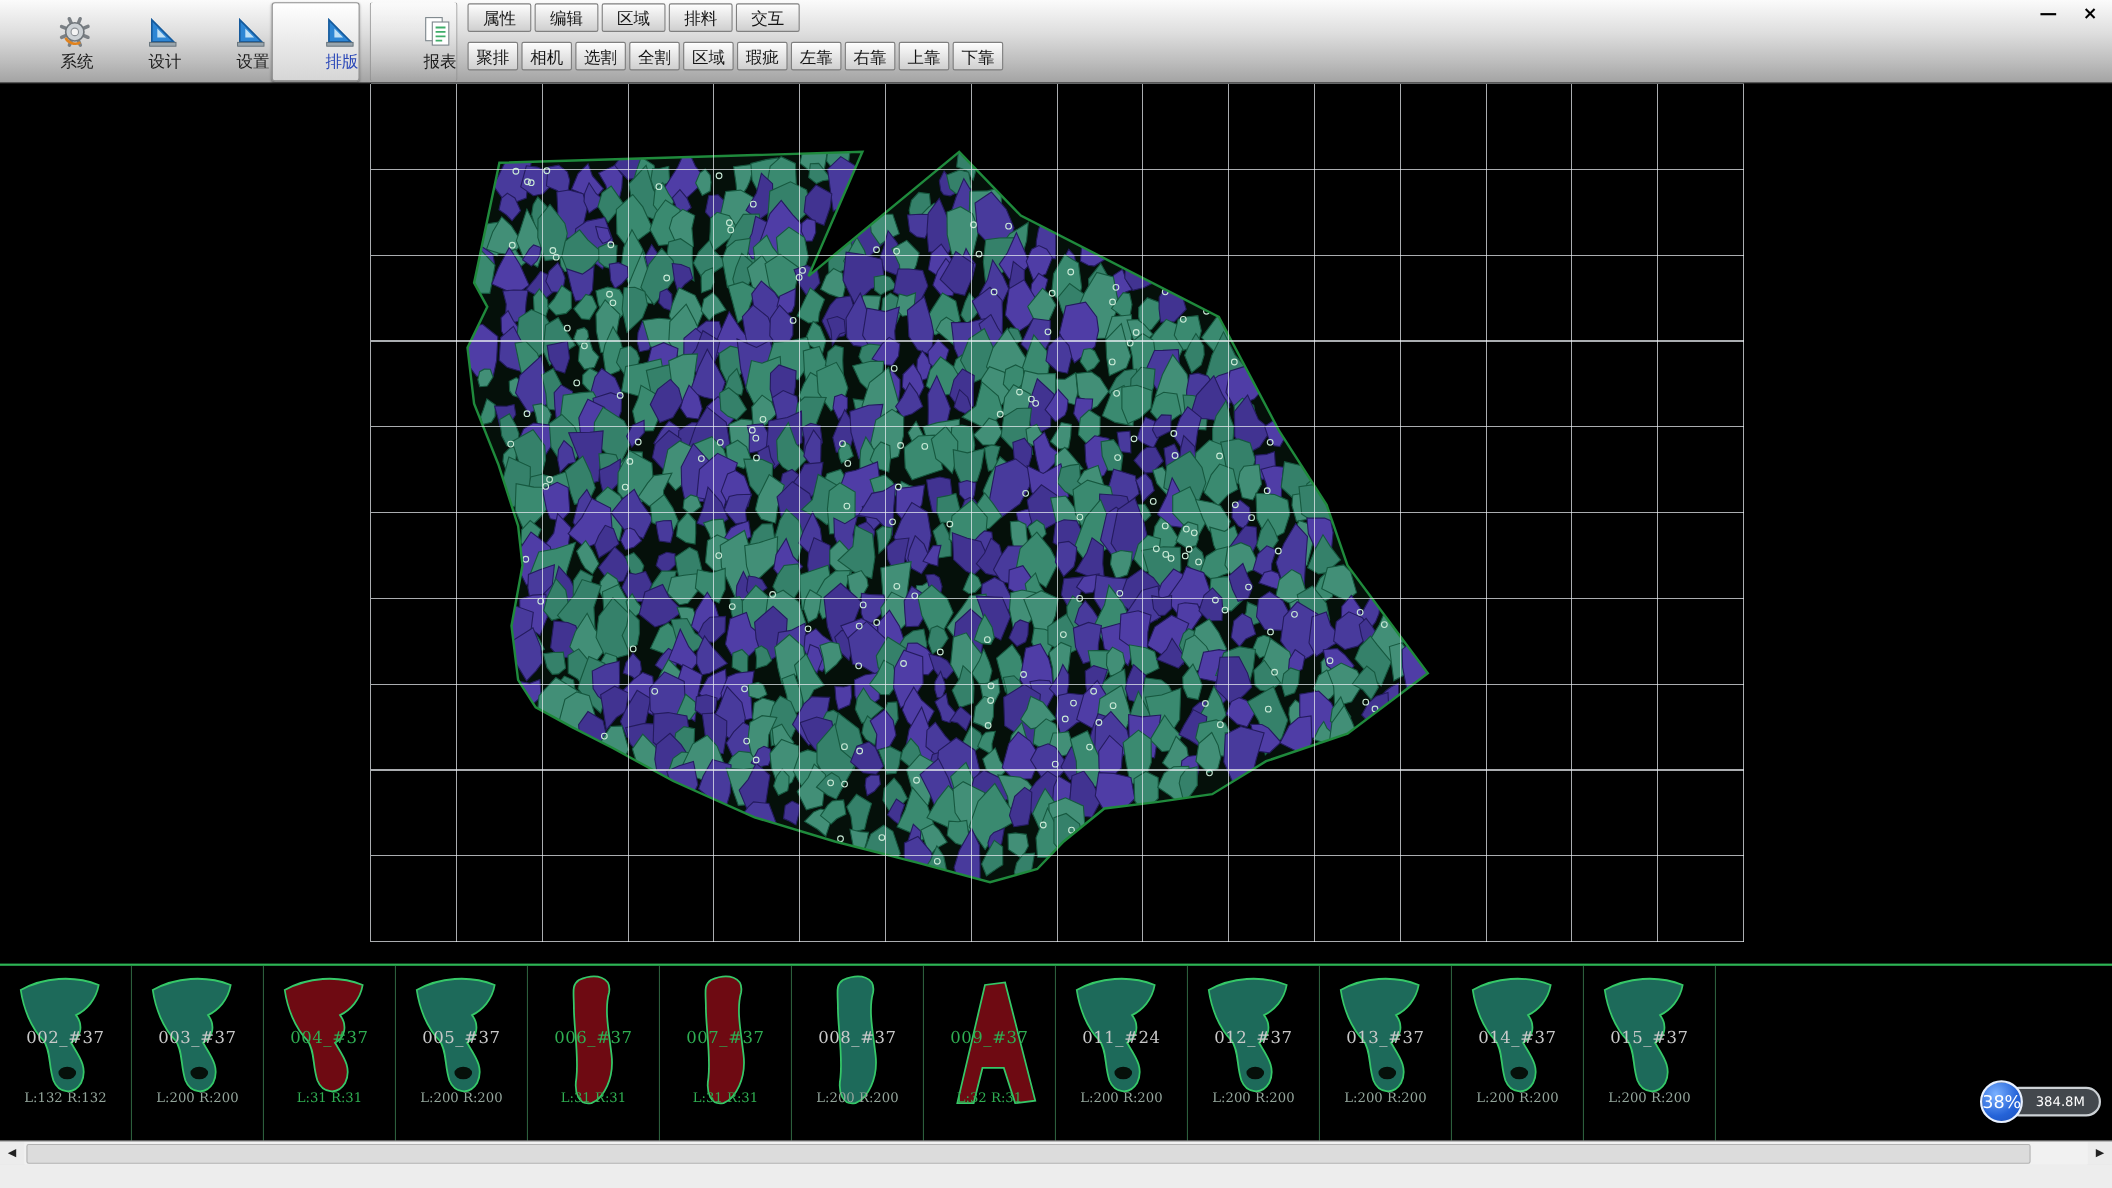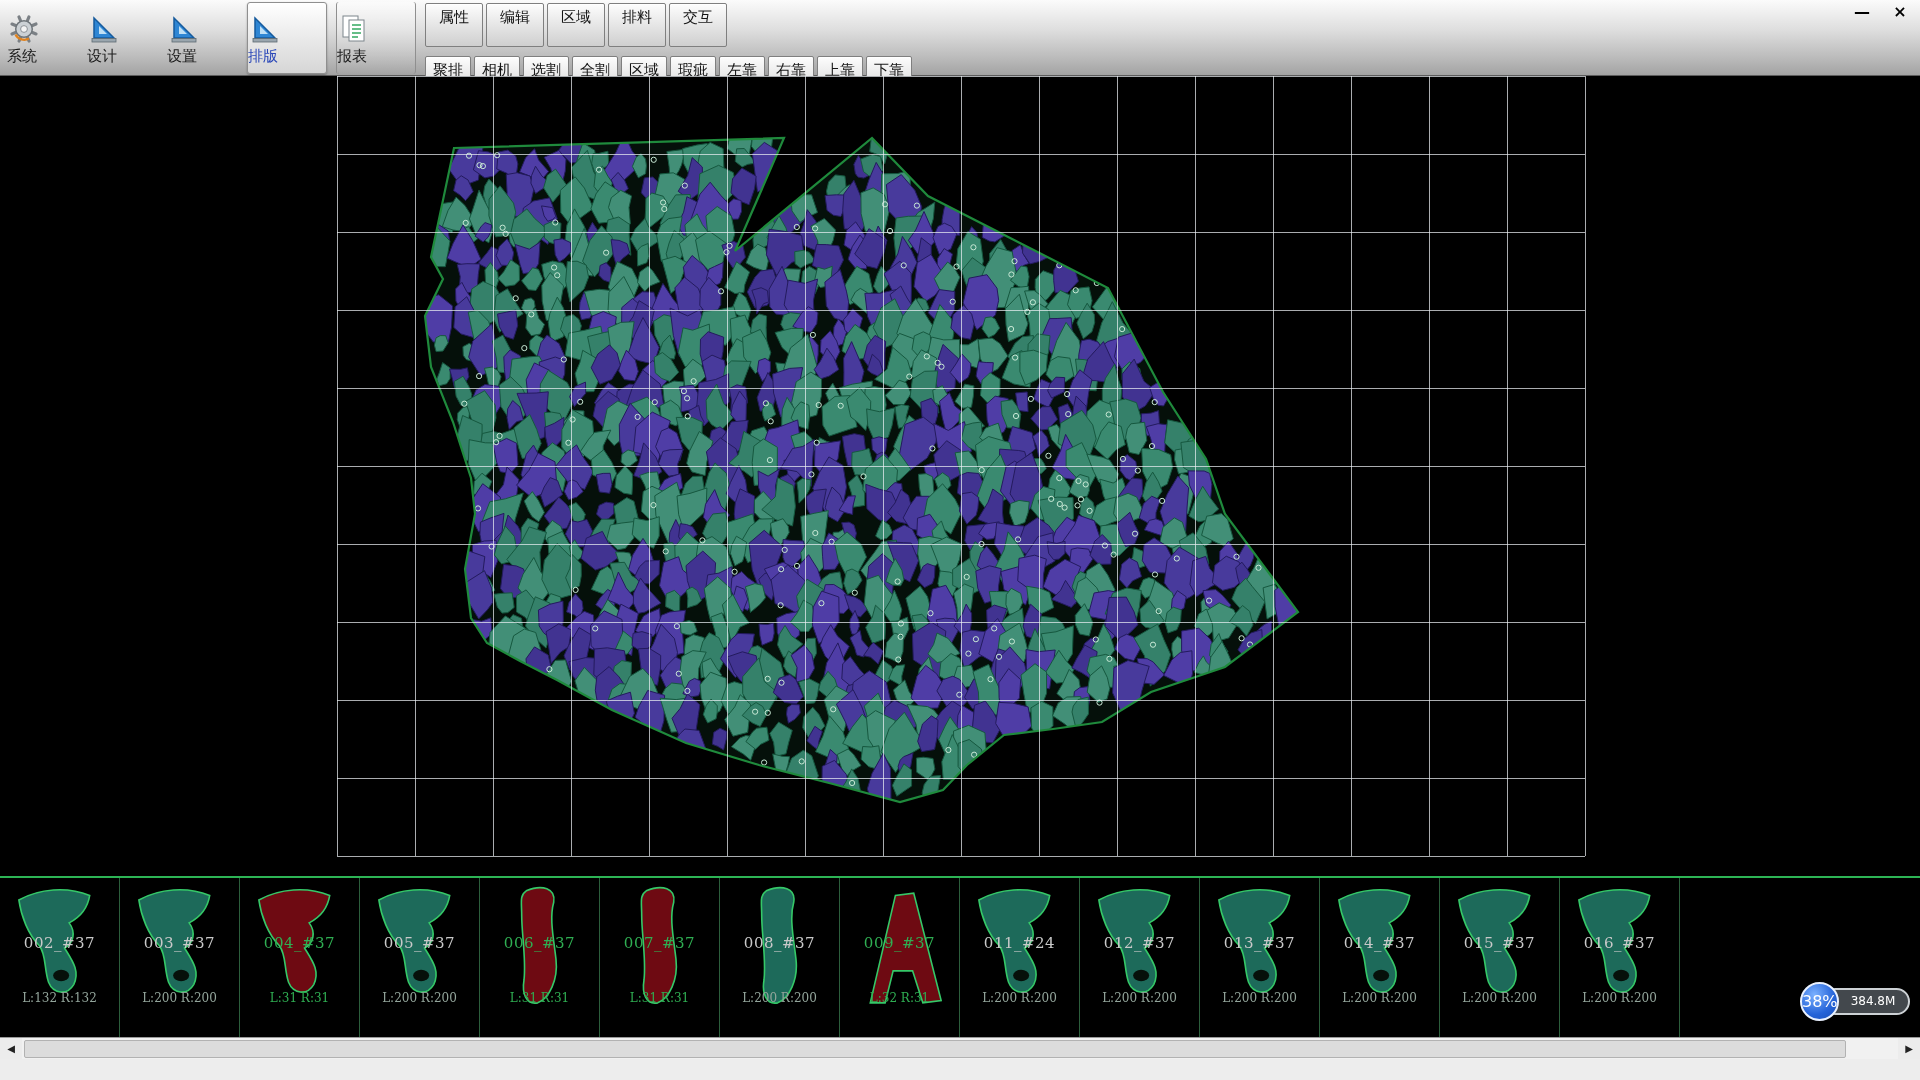--- a/index.html
+++ b/index.html
@@ -4,35 +4,35 @@
 <style>
   html,body{margin:0;padding:0;background:#000;}
   body{width:1920px;height:1080px;overflow:hidden;position:relative;
        font-family:"DejaVu Sans",sans-serif;}
 
   
   .ribbon{position:absolute;left:0;top:0;width:1920px;height:76px;
     background:linear-gradient(180deg,#fbfbfb 0%,#dedede 40%,#bdbdbd 75%,#a3a3a3 100%);
     border-bottom:1px solid #5c5c5c;box-sizing:border-box;}
   .app-tabs{position:absolute;left:6px;top:0;height:76px;display:flex;align-items:stretch;}
-  .app-tab{width:78px;display:flex;flex-direction:column;align-items:flex-start;justify-content:center;
+  .app-tab{width:78px;display:flex;flex-direction:column;align-items:flex-end;justify-content:center;
     gap:2px;margin:2px 1px;border-radius:3px;cursor:default;}
   .app-tab.active{background:linear-gradient(180deg,#ffffff,#e6e6e6 60%,#d6d6d6);
     border:1px solid #8f8f8f;box-shadow:0 1px 2px rgba(0,0,0,.3);}
   .app-tab.sep{border-left:1px solid #8f8f8f;border-right:1px solid #8f8f8f;margin-left:8px;
     background:linear-gradient(180deg,rgba(255,255,255,.35),rgba(255,255,255,0));}
   .app-icon{width:34px;height:34px;display:block;}
   .app-label{font-size:15px;color:#1b1b1b;line-height:17px;}
   .app-tab.active .app-label{color:#2a47b8;}
 
   .menus{position:absolute;left:425px;top:0;}
   .menu-row{display:flex;gap:3px;}
   .row1{margin-top:3px;}
   .row2{margin-top:9px;}
-  .rbtn{height:44px;line-height:26px;font-size:15px;color:#141414;text-align:center;
+  .rbtn{height:26px;line-height:26px;font-size:15px;color:#141414;text-align:center;
     background:linear-gradient(180deg,#fdfdfd,#e6e6e6 50%,#cfcfcf);
     border:1px solid #7f7f7f;border-radius:2px;box-shadow:inset 0 1px 0 #ffffff;
     padding:0 13px;cursor:default;box-sizing:border-box;}
   .row2 .rbtn{padding:0 7px;}
 
   .win-controls{position:absolute;top:2px;right:8px;display:flex;gap:14px;}
   .win-btn{width:24px;height:20px;line-height:20px;text-align:center;font-size:16px;
     color:#000;font-weight:bold;cursor:default;}
 
   
@@ -1206,28 +1206,20 @@
       <div class="part-label" style="color:#c9c9c9">014_#37</div>
       <div class="part-info" style="color:#93a59b">L:200 R:200</div>
     </div>
     <div class="part-cell">
       <svg class="part-thumb" viewBox="0 0 92 112" width="106" height="128">
         <path d="M10,14 C28,4 52,2 72,10 C70,22 62,30 54,34 C60,42 58,52 50,56 C56,66 64,76 58,88 C52,98 40,96 36,86 C32,74 34,62 28,54 C18,44 12,28 10,14 Z" fill="#1d6a5a" stroke="#35c868" stroke-width="1.4"></path>
       </svg>
       <div class="part-label" style="color:#c9c9c9">015_#37</div>
       <div class="part-info" style="color:#93a59b">L:200 R:200</div>
     </div>
-    <div class="part-cell">
-      <svg class="part-thumb" viewBox="0 0 92 112" width="106" height="128">
-        <path d="M10,14 C28,4 52,2 72,10 C70,22 62,30 54,34 C60,42 58,52 50,56 C56,66 64,76 58,88 C52,98 40,96 36,86 C32,74 34,62 28,54 C18,44 12,28 10,14 Z" fill="#1d6a5a" stroke="#35c868" stroke-width="1.4"></path>
-        <path d="M40,80 a7,5 0 1 0 14,0 a7,5 0 1 0 -14,0" fill="#06100a"></path>
-      </svg>
-      <div class="part-label" style="color:#c9c9c9">016_#37</div>
-      <div class="part-info" style="color:#93a59b">L:200 R:200</div>
-    </div>
   </div>
 
 <div class="status-overlay">
   <div class="mem-pill">384.8M</div>
   <div class="progress-circle">38%</div>
 </div>
 
 <div class="hscroll">
   <div class="hs-btn">◀</div>
   <div class="hs-track">

